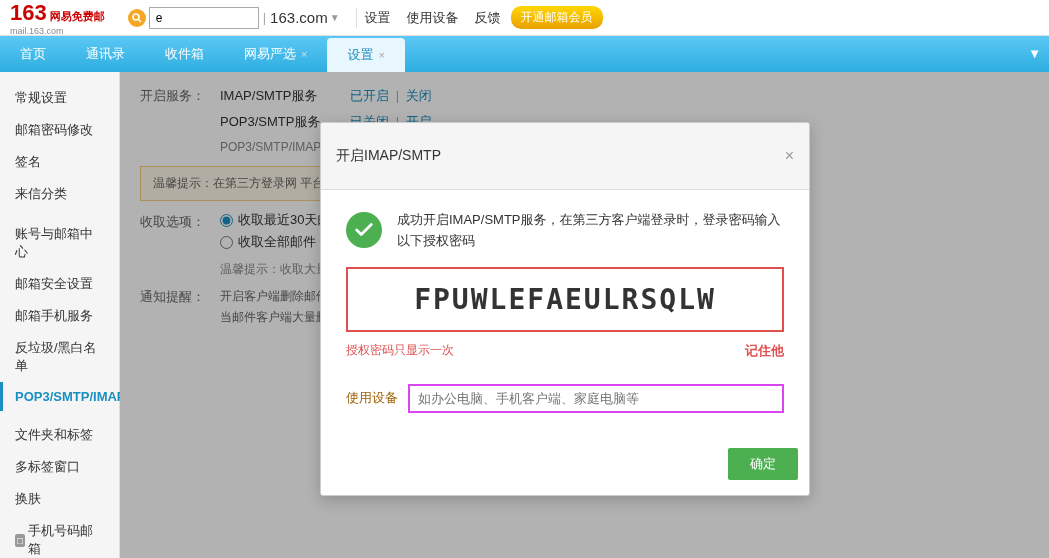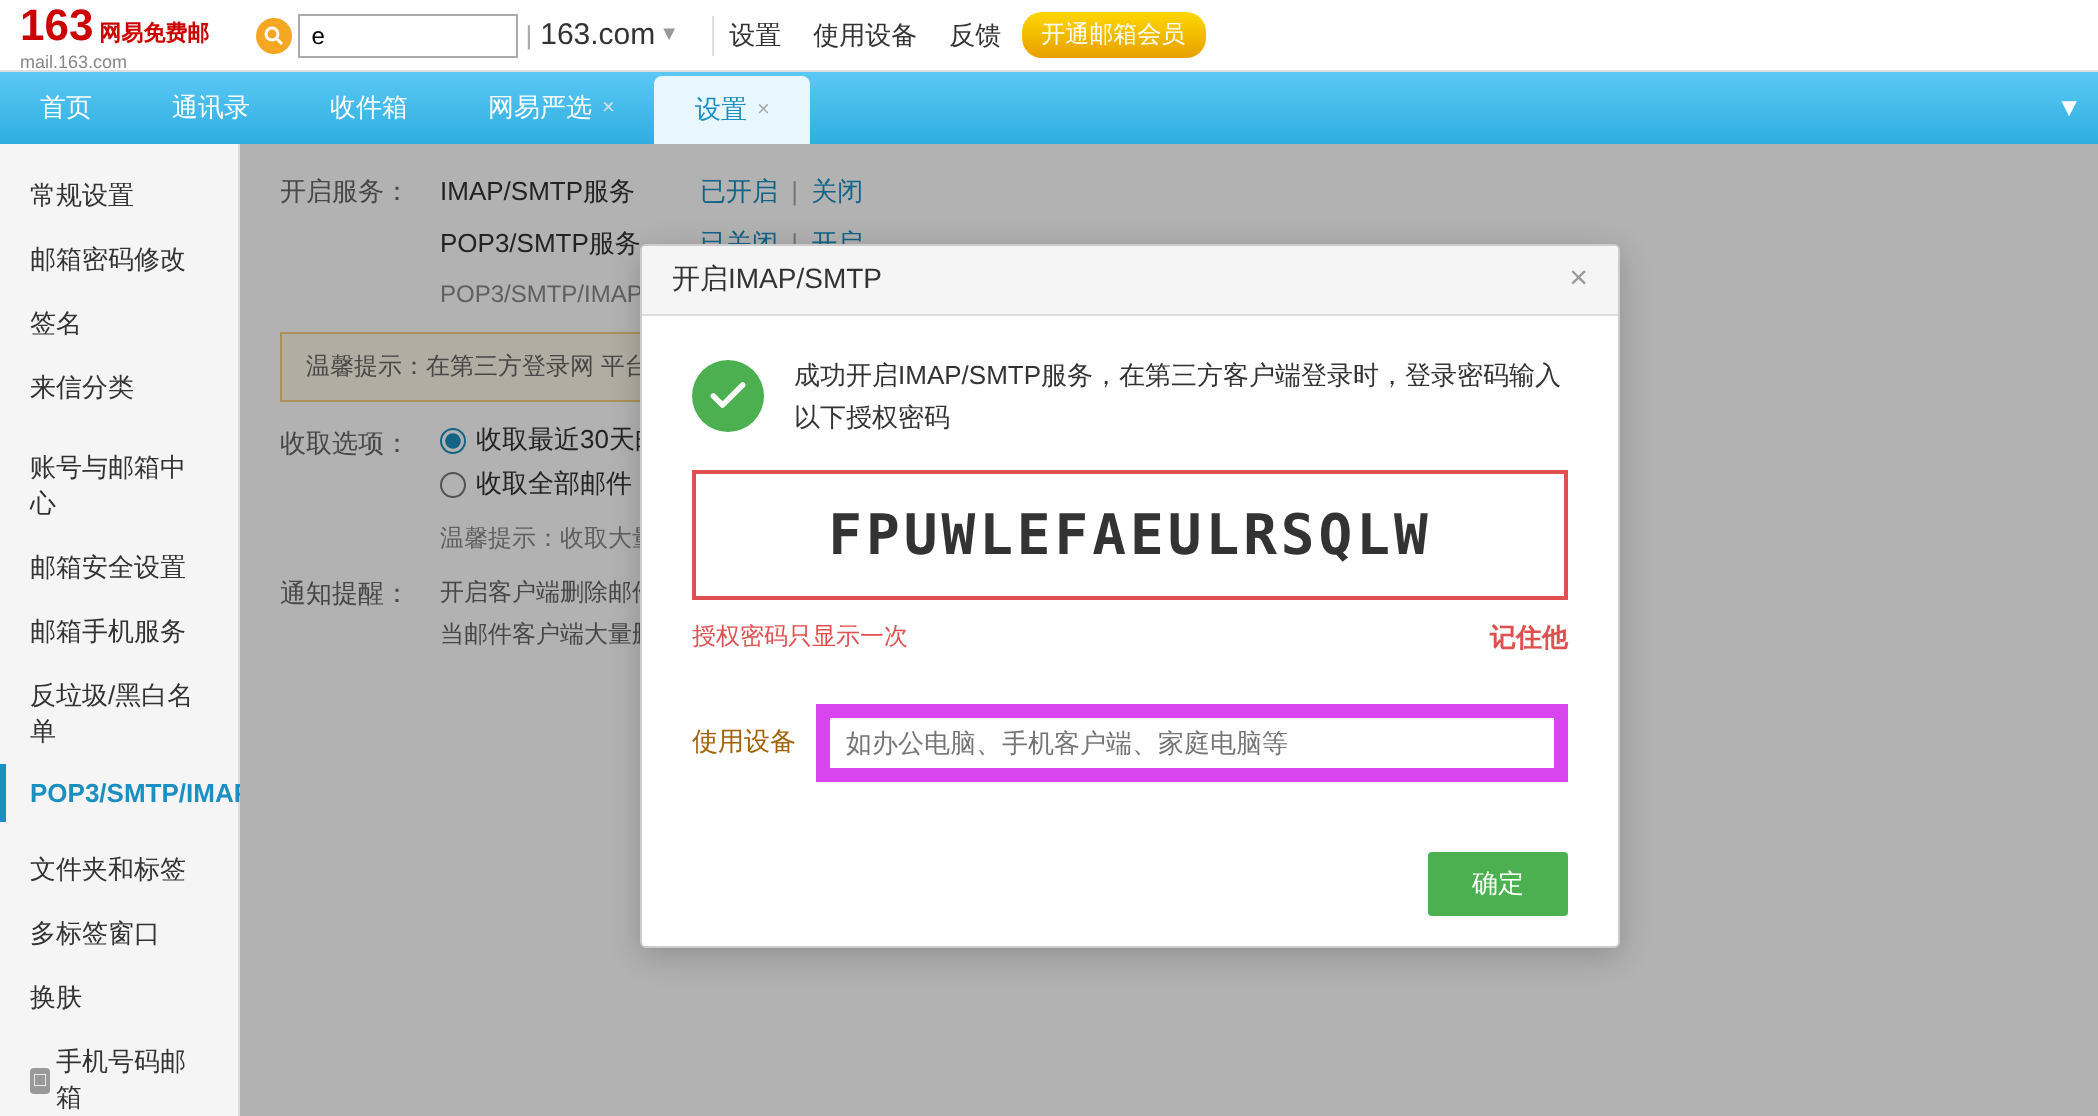--- a/index.html
+++ b/index.html
@@ -42,37 +42,37 @@
     .radio-item { display: flex; align-items: center; gap: 5px; font-size: 13px; color: #333; }
     .radio-item input[type=radio] { accent-color: #1a8fc1; }
     .notif-section { display: flex; margin-bottom: 10px; }
     .notif-label { width: 80px; color: #666; font-size: 13px; }
     .notif-content { font-size: 12px; color: #666; }
     .notif-content p { margin-bottom: 4px; }
 
     
     .modal-overlay { position: absolute; top: 0; left: 0; right: 0; bottom: 0; background: rgba(0,0,0,0.3); z-index: 100; }
     .modal { position: absolute; top: 50px; left: 200px; width: 490px; background: #fff; border: 1px solid #ccc; box-shadow: 0 4px 16px rgba(0,0,0,0.2); z-index: 101; border-radius: 3px; }
-    .modal-header { display: flex; align-items: center; justify-content: space-between; background: #f5f5f5; padding: 8px 15px; border-bottom: 1px solid #ddd; border-radius: 3px 3px 0 0; }
+    .modal-header { display: flex; align-items: center; justify-content: space-between; background: #f5f5f5; padding: 24px 15px; border-bottom: 1px solid #ddd; border-radius: 3px 3px 0 0; }
     .modal-title { font-size: 14px; color: #333; font-weight: normal; }
     .modal-close { cursor: pointer; color: #999; font-size: 16px; }
     .modal-body { padding: 20px 25px; }
     .modal-success-row { display: flex; align-items: flex-start; gap: 15px; margin-bottom: 15px; }
     .success-icon { width: 36px; height: 36px; border-radius: 50%; background: #4caf50; display: flex; align-items: center; justify-content: center; flex-shrink: 0; margin-top: 2px; }
     .success-icon svg { width: 22px; height: 22px; }
     .modal-success-text { font-size: 13px; color: #333; line-height: 1.6; }
     .auth-code-box { border: 2px solid #e05050; margin: 10px 0; padding: 14px 10px; text-align: center; }
     .auth-code { font-size: 28px; letter-spacing: 2px; color: #333; font-weight: bold; font-family: monospace; }
     .auth-hint-row { display: flex; justify-content: space-between; margin-bottom: 24px; }
     .auth-hint { color: #e05050; font-size: 12px; }
     .auth-note { color: #e05050; font-size: 13px; font-weight: bold; }
     .device-row { display: flex; align-items: center; gap: 10px; margin-bottom: 15px; }
     .device-label { font-size: 13px; color: #a16207; white-space: nowrap; }
-    .device-input { flex: 1; border: 7px solid #d946ef; padding: 5px 8px; font-size: 13px; color: #999; }
-    .modal-footer { display: flex; justify-content: flex-end; padding: 0 25px 15px; }
+    .device-input { flex: 1; border: 2px solid #d946ef; padding: 5px 8px; font-size: 13px; color: #999; }
+    .modal-footer { display: flex; justify-content: flex-end; padding: 0 11px 15px; }
     .btn-confirm { background: #4caf50; color: #fff; border: none; padding: 7px 22px; font-size: 13px; cursor: pointer; border-radius: 2px; }
   </style>
 </head>
 <body>
 
 <div class="top-bar">
   <div class="logo">
     <div style="display:flex;align-items:baseline;gap:3px;">
       <span style="font-size:22px;font-weight:bold;color:#c00;">163</span>
       <span style="font-size:11px;color:#c00;font-weight:bold;">网易免费邮</span>

